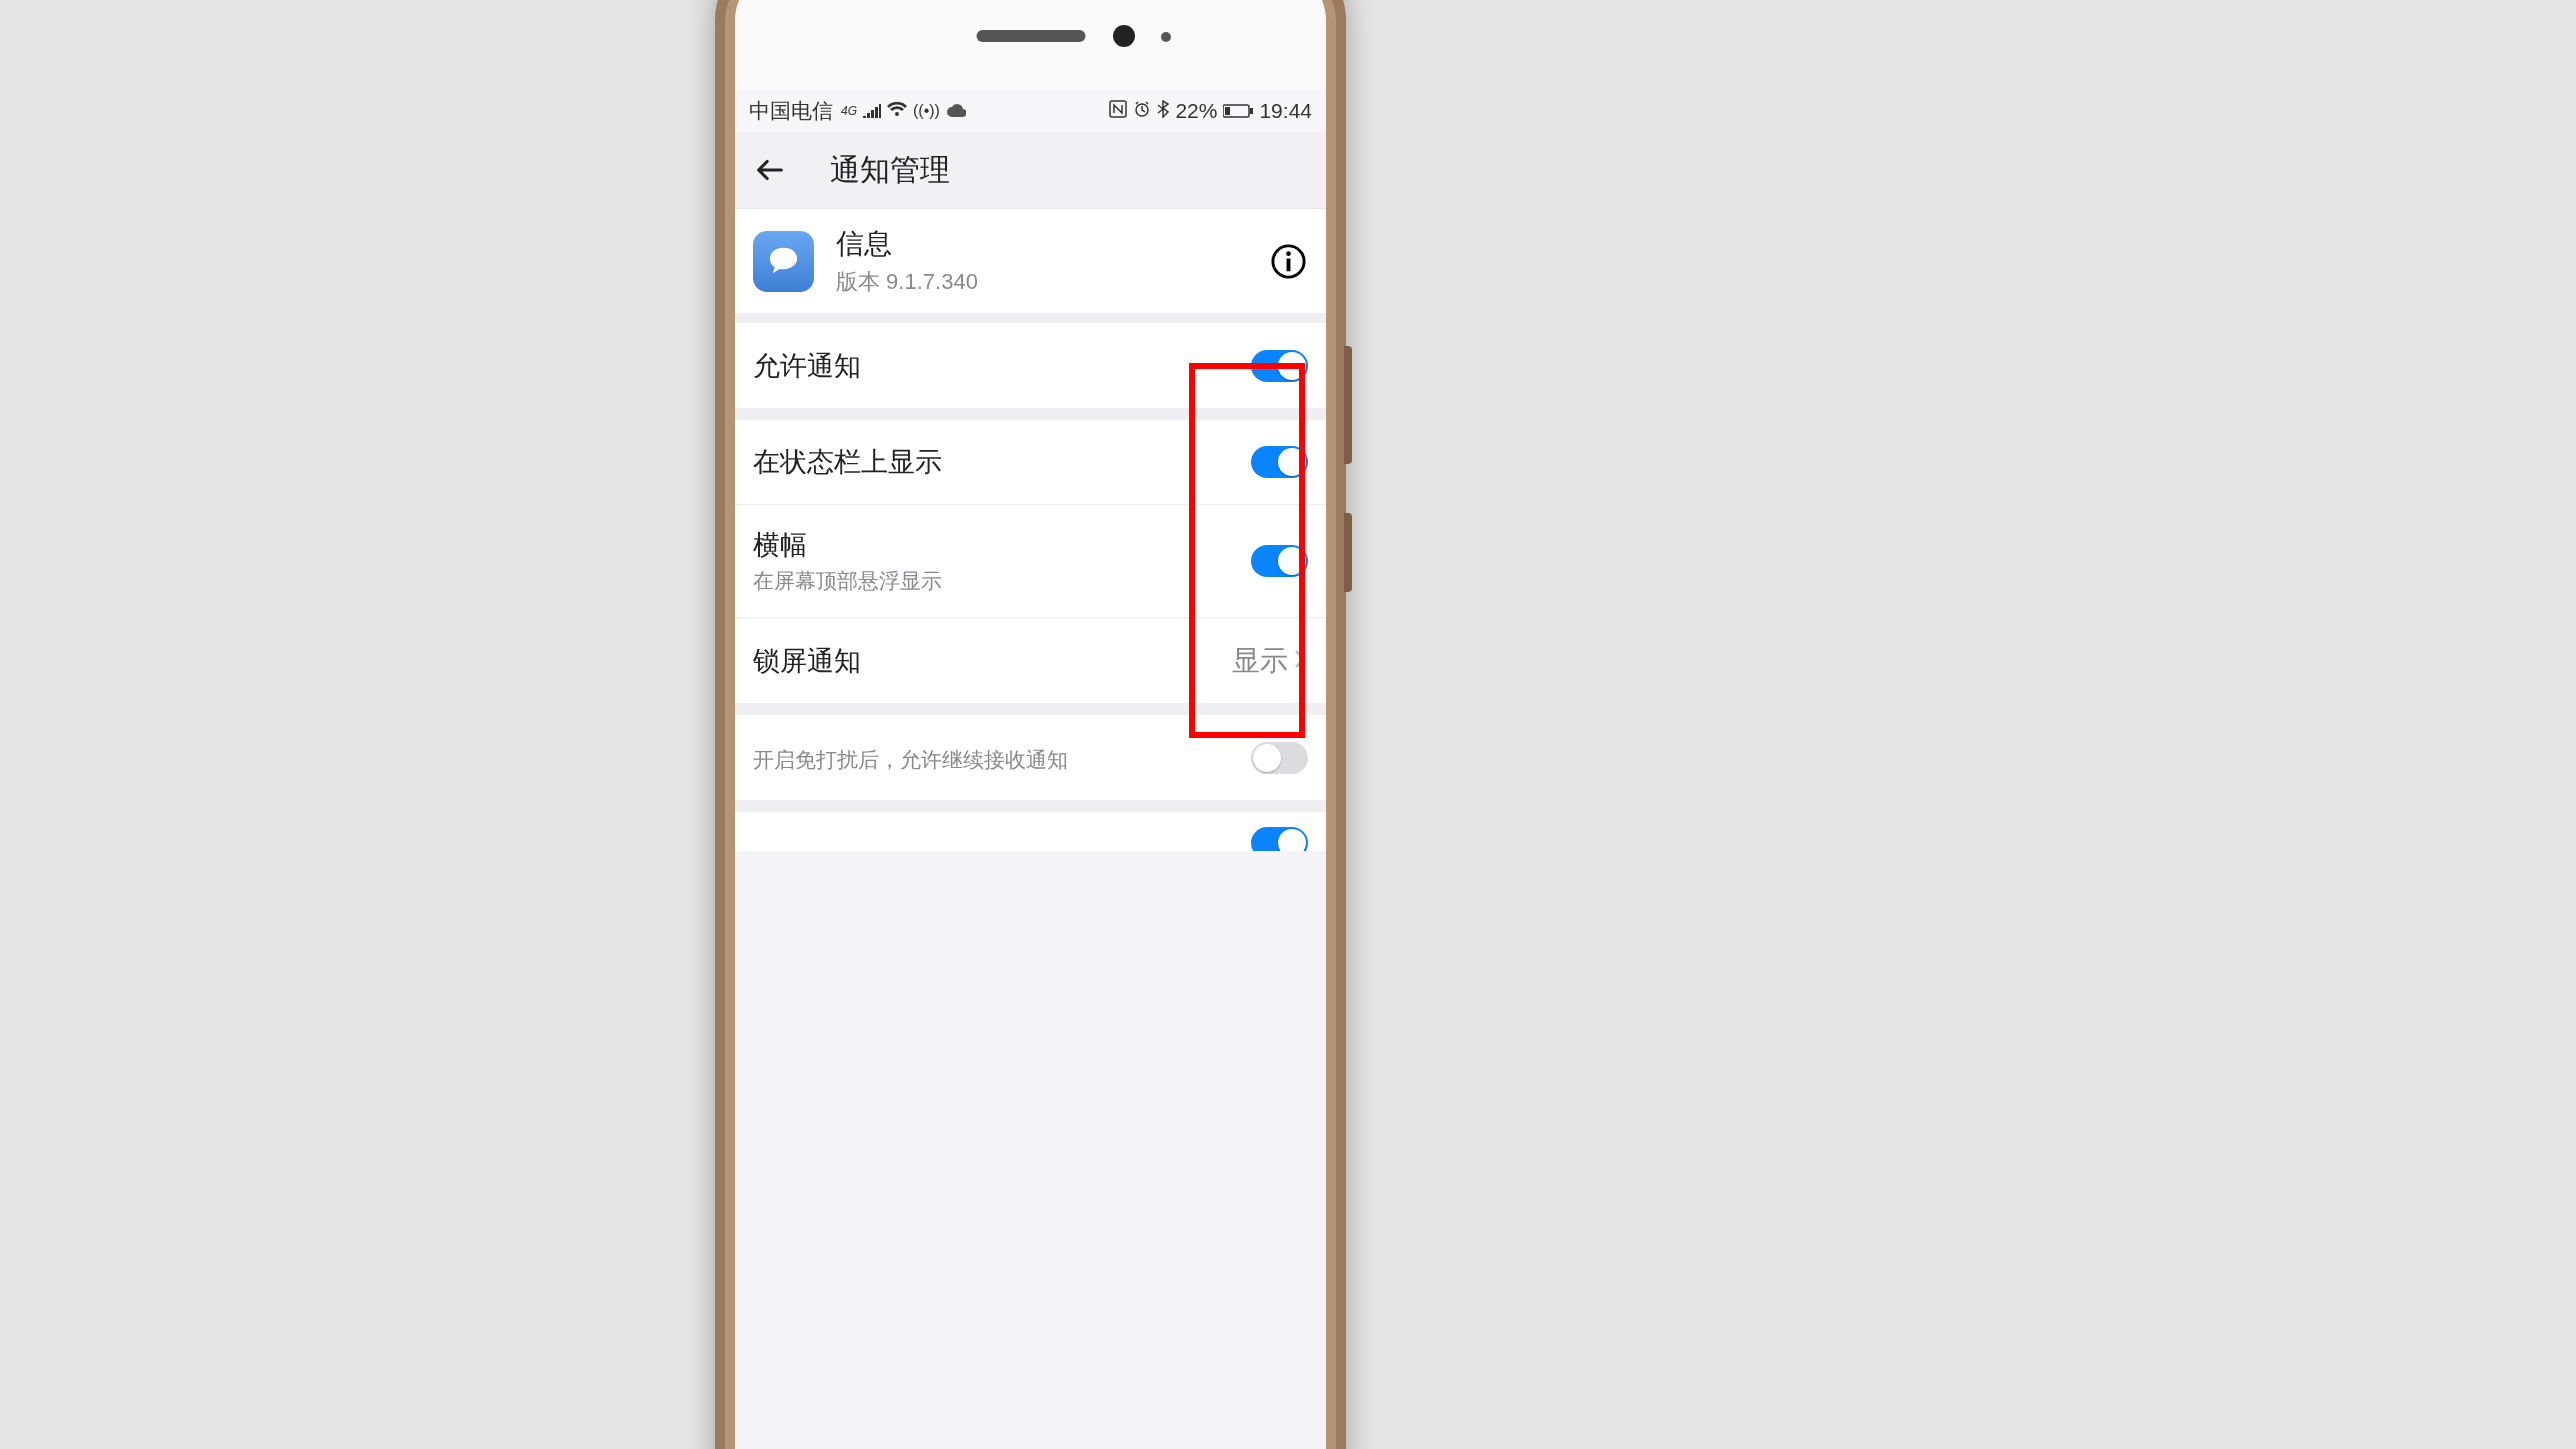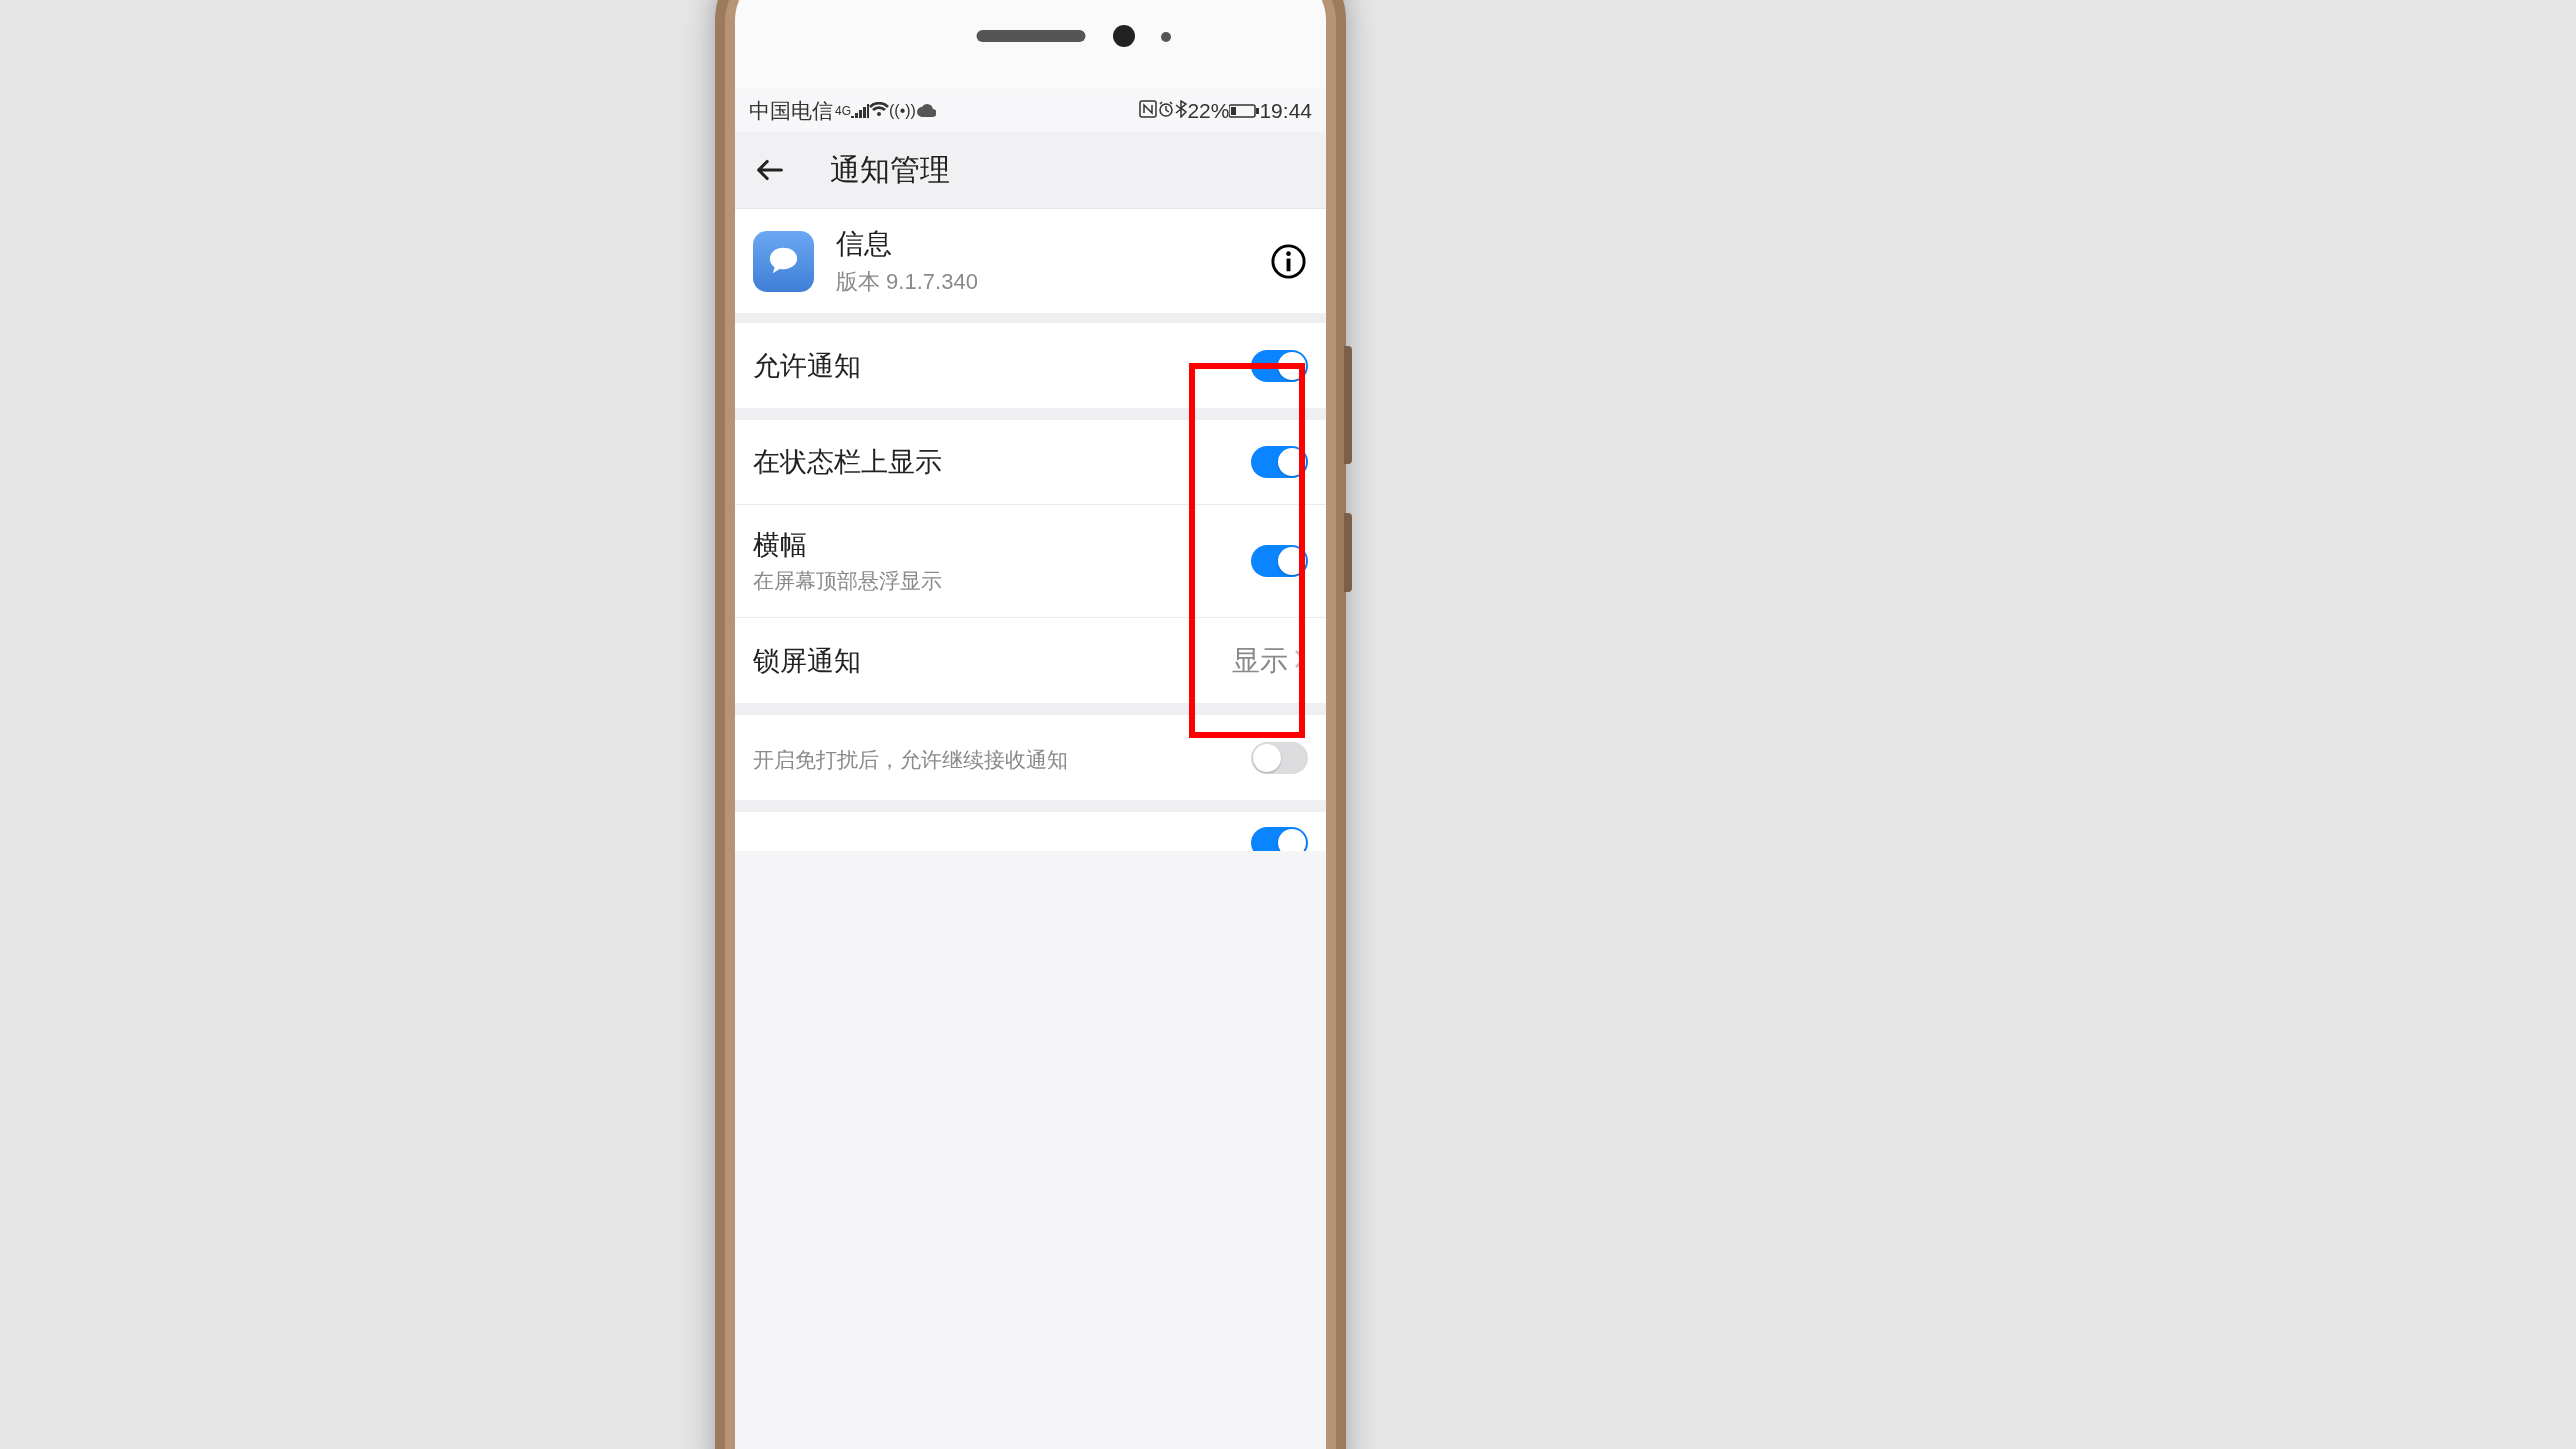--- a/index.html
+++ b/index.html
@@ -68,22 +68,22 @@
     .statusbar {
       height: 43px;
       display: flex;
       align-items: center;
       justify-content: space-between;
       padding: 0 14px;
       font-size: 21px;
       color: #333;
       background: #f7f7f9;
     }
-    .status-left, .status-right { display: flex; align-items: center; gap: 0; }
-    .small-sup { font-size: 12px; vertical-align: super; margin-left: 2px;}
+    .status-left, .status-right { display: flex; align-items: center; gap: 6px; }
+    .small-sup { font-size: 12px; vertical-align: super; margin-left: 2px; font-style: italic;}
     .titlebar {
       height: 77px;
       display: flex;
       align-items: center;
       padding: 0 10px;
       gap: 36px;
       background: #f1f1f3;
       border-bottom: 1px solid #e7e7e9;
     }
     .back-btn {

